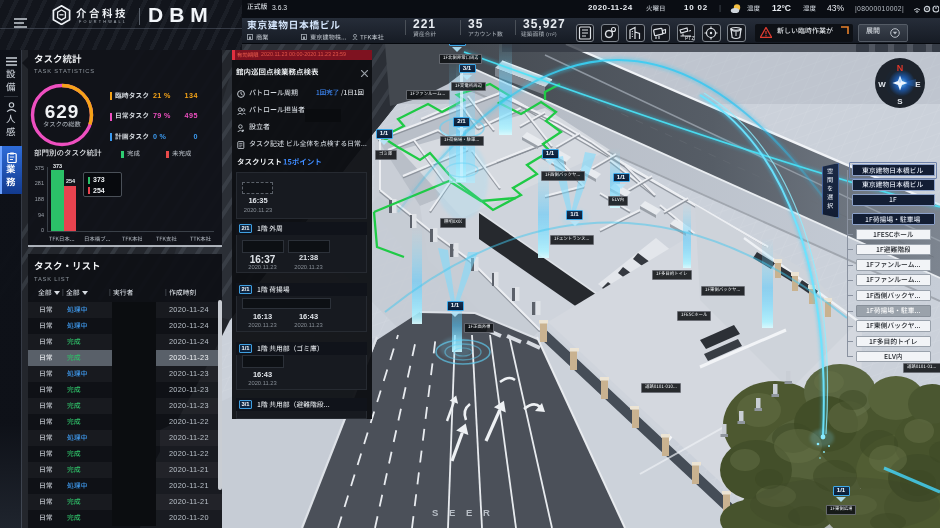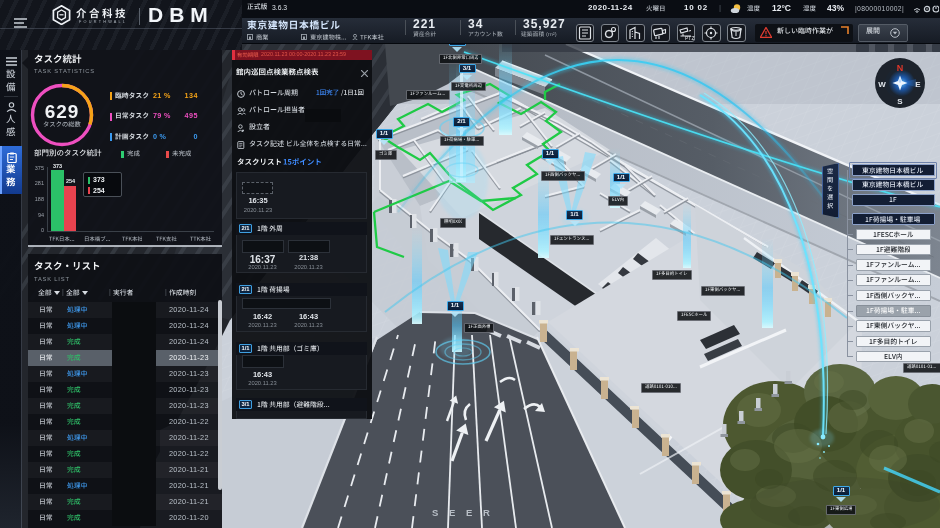--- a/index.html
+++ b/index.html
@@ -1723,21 +1723,21 @@
       <g transform="translate(0,6.0) scale(0.0068,-0.0068)">
         <use href="#g0" x="0"></use>
         <use href="#g76" x="570"></use>
         <use href="#g152" x="1570"></use>
         <use href="#g19" x="1795"></use>
         <use href="#g20" x="2795"></use>
         <use href="#g21" x="3795"></use>
       </g>
     </svg>
     <div class="abs" style="left:241.5px;top:297.5px;width:89px;height:11.5px;background:#0d1014;border:1px solid #2c3139"></div>
-    <div class="abs" style="left:262.5px;top:312.5px;transform:translateX(-50%);font-size:7.5px;color:#dfe3e8;font-weight:bold;letter-spacing:0px;white-space:nowrap;line-height:1.1;">16:42</div>
+    <div class="abs" style="left:262.5px;top:312.5px;transform:translateX(-50%);font-size:7.5px;color:#dfe3e8;font-weight:bold;letter-spacing:0px;white-space:nowrap;line-height:1.1;">16:13</div>
     <div class="abs" style="left:308.5px;top:312.5px;transform:translateX(-50%);font-size:7.5px;color:#dfe3e8;font-weight:bold;letter-spacing:0px;white-space:nowrap;line-height:1.1;">16:43</div>
     <div class="abs" style="left:262.5px;top:322px;transform:translateX(-50%);font-size:5.8px;color:#878e96;font-weight:normal;letter-spacing:0px;white-space:nowrap;line-height:1.1;">2020.11.23</div>
     <div class="abs" style="left:308.5px;top:322px;transform:translateX(-50%);font-size:5.8px;color:#878e96;font-weight:normal;letter-spacing:0px;white-space:nowrap;line-height:1.1;">2020.11.23</div>
     <div class="abs" style="left:236px;top:342px;width:131px;height:48px;background:#171a20;border:1px solid #262a31"></div>
     <div class="abs" style="left:236px;top:342px;width:131px;height:13px;background:#10131a"></div>
     <div class="abs" style="left:239px;top:343.7px;width:13px;height:9.5px;background:#0c2440;border:1px solid #3f9fe0;border-radius:1px"></div>
     <div class="abs" style="left:245.5px;top:345.3px;transform:translateX(-50%);font-size:5.8px;color:#fff;font-weight:bold;letter-spacing:0px;white-space:nowrap;line-height:1.1;">1/1</div>
     <svg class="jt " style="left:257px;top:344.6px" width="66.61" height="8.43" fill="#e5e9ed">
       <g transform="translate(0,6.0) scale(0.0068,-0.0068)">
         <use href="#g0" x="0"></use>
@@ -1867,21 +1867,21 @@
     <div class="abs" style="left:515px;top:20px;width:1px;height:15px;background:#4a5058"></div>
     <div class="abs" style="left:413px;top:17.5px;font-size:12px;color:#e8ecf1;font-weight:bold;letter-spacing:1px;white-space:nowrap;line-height:1.1;">221</div>
     <svg class="jt " style="left:413px;top:30.5px" width="23.2" height="7.19" fill="#9aa1a9">
       <g transform="translate(0,5.1) scale(0.0058,-0.0058)">
         <use href="#g174" x="0"></use>
         <use href="#g175" x="1000"></use>
         <use href="#g176" x="2000"></use>
         <use href="#g96" x="3000"></use>
       </g>
     </svg>
-    <div class="abs" style="left:468px;top:17.5px;font-size:12px;color:#e8ecf1;font-weight:bold;letter-spacing:1px;white-space:nowrap;line-height:1.1;">34</div>
+    <div class="abs" style="left:468px;top:17.5px;font-size:12px;color:#e8ecf1;font-weight:bold;letter-spacing:1px;white-space:nowrap;line-height:1.1;">35</div>
     <svg class="jt " style="left:468px;top:30.5px" width="34.8" height="7.19" fill="#9aa1a9">
       <g transform="translate(0,5.1) scale(0.0058,-0.0058)">
         <use href="#g177" x="0"></use>
         <use href="#g178" x="1000"></use>
         <use href="#g179" x="2000"></use>
         <use href="#g14" x="3000"></use>
         <use href="#g42" x="4000"></use>
         <use href="#g86" x="5000"></use>
       </g>
     </svg>
@@ -1915,21 +1915,21 @@
         <use href="#g185" x="1000"></use>
       </g>
     </svg>
     <div class="abs" style="left:772px;top:3.5px;font-size:8.5px;color:#e8ecf1;font-weight:bold;letter-spacing:0px;white-space:nowrap;line-height:1.1;">12°C</div>
     <svg class="jt " style="left:803px;top:4.5px" width="13.0" height="8.06" fill="#c6ccd3">
       <g transform="translate(0,5.7) scale(0.0065,-0.0065)">
         <use href="#g186" x="0"></use>
         <use href="#g185" x="1000"></use>
       </g>
     </svg>
-    <div class="abs" style="left:827px;top:3.5px;font-size:8.5px;color:#e8ecf1;font-weight:bold;letter-spacing:0px;white-space:nowrap;line-height:1.1;">43%</div>
+    <div class="abs" style="left:827px;top:3.5px;font-size:8.5px;color:#e8ecf1;font-weight:normal;letter-spacing:0px;white-space:nowrap;line-height:1.1;">43%</div>
     <div class="abs" style="left:855px;top:4.5px;font-size:6.8px;color:#b8bec6;font-weight:normal;letter-spacing:0.3px;white-space:nowrap;line-height:1.1;">|08000010002|</div>
     <svg class="abs" style="left:913px;top:4px" width="26" height="9">
 <path d="M1,6 Q4,3 7,6 M2.5,7.5 Q4,6.2 5.5,7.5" fill="none" stroke="#c9cfd6" stroke-width="1"></path>
       <circle cx="4" cy="8.3" r="0.7" fill="#c9cfd6"></circle>
 <circle cx="14" cy="5" r="2.6" fill="none" stroke="#c9cfd6" stroke-width="1.2"></circle>
       <circle cx="14" cy="5" r="0.8" fill="#c9cfd6"></circle>
 <circle cx="23" cy="5" r="3" fill="none" stroke="#c9cfd6" stroke-width="1.1"></circle>
       <path d="M23,1.2 L23,4.6" stroke="#0a0d13" stroke-width="1.6"></path>
       <path d="M23,2 L23,5" stroke="#c9cfd6" stroke-width="1.1"></path>
 </svg>

